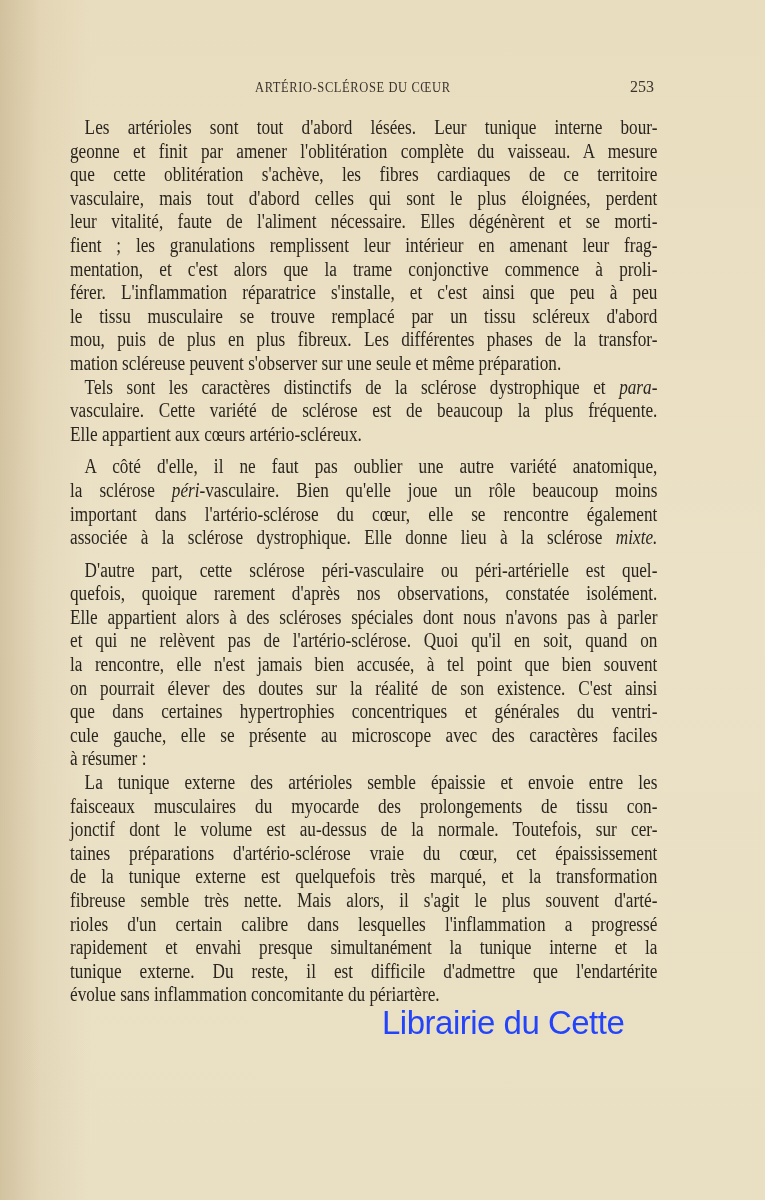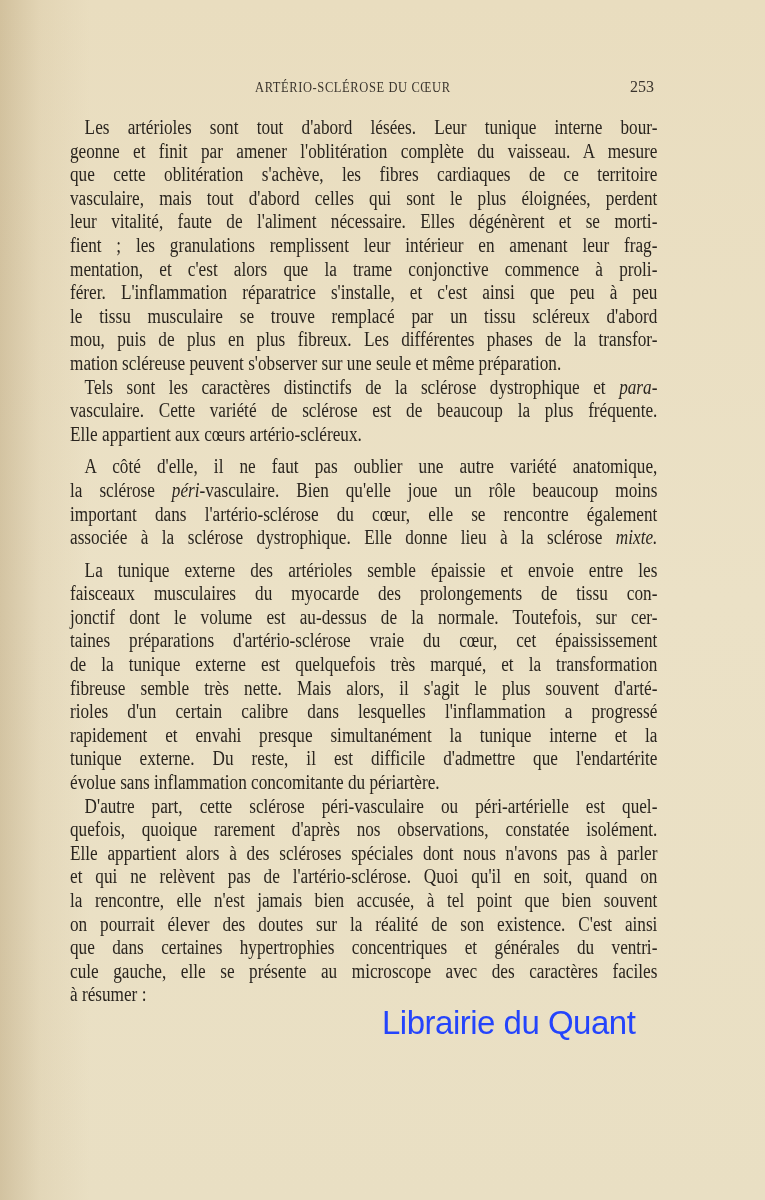--- a/index.html
+++ b/index.html
@@ -130,42 +130,42 @@
     <div>
       <span class="line indent">A côté d'elle, il ne faut pas oublier une autre variété anatomique,</span>
       <span class="line"><span>la sclérose </span><i>péri</i><span>-vasculaire. Bien qu'elle joue un rôle beaucoup moins</span></span>
       <span class="line">important dans l'artério-sclérose du cœur, elle se rencontre également</span>
       <span class="line"><span>associée à la sclérose dystrophique. Elle donne lieu à la sclérose </span><i>mixte.</i></span>
     </div>
 
     <span class="para-gap"></span>
 
     <div>
+      <span class="line indent">D'autre part, cette sclérose péri-vasculaire ou péri-artérielle est quel-</span>
+      <span class="line">quefois, quoique rarement d'après nos observations, constatée isolément.</span>
+      <span class="line">Elle appartient alors à des scléroses spéciales dont nous n'avons pas à parler</span>
+      <span class="line">et qui ne relèvent pas de l'artério-sclérose. Quoi qu'il en soit, quand on</span>
+      <span class="line">la rencontre, elle n'est jamais bien accusée, à tel point que bien souvent</span>
+      <span class="line">on pourrait élever des doutes sur la réalité de son existence. C'est ainsi</span>
+      <span class="line">que dans certaines hypertrophies concentriques et générales du ventri-</span>
+      <span class="line">cule gauche, elle se présente au microscope avec des caractères faciles</span>
+      <span class="line last">à résumer :</span>
+    </div>
+
+    <div>
       <span class="line indent">La tunique externe des artérioles semble épaissie et envoie entre les</span>
       <span class="line">faisceaux musculaires du myocarde des prolongements de tissu con-</span>
       <span class="line">jonctif dont le volume est au-dessus de la normale. Toutefois, sur cer-</span>
       <span class="line">taines préparations d'artério-sclérose vraie du cœur, cet épaississement</span>
       <span class="line">de la tunique externe est quelquefois très marqué, et la transformation</span>
       <span class="line">fibreuse semble très nette. Mais alors, il s'agit le plus souvent d'arté-</span>
       <span class="line">rioles d'un certain calibre dans lesquelles l'inflammation a progressé</span>
       <span class="line">rapidement et envahi presque simultanément la tunique interne et la</span>
       <span class="line">tunique externe. Du reste, il est difficile d'admettre que l'endartérite</span>
       <span class="line last">évolue sans inflammation concomitante du périartère.</span>
     </div>
 
-    <div>
-      <span class="line indent">D'autre part, cette sclérose péri-vasculaire ou péri-artérielle est quel-</span>
-      <span class="line">quefois, quoique rarement d'après nos observations, constatée isolément.</span>
-      <span class="line">Elle appartient alors à des scléroses spéciales dont nous n'avons pas à parler</span>
-      <span class="line">et qui ne relèvent pas de l'artério-sclérose. Quoi qu'il en soit, quand on</span>
-      <span class="line">la rencontre, elle n'est jamais bien accusée, à tel point que bien souvent</span>
-      <span class="line">on pourrait élever des doutes sur la réalité de son existence. C'est ainsi</span>
-      <span class="line">que dans certaines hypertrophies concentriques et générales du ventri-</span>
-      <span class="line">cule gauche, elle se présente au microscope avec des caractères faciles</span>
-      <span class="line last">à résumer :</span>
-    </div>
-
     <span class="para-gap-big"></span>
 
   </div>
 
-  <div class="watermark">Librairie du Quant</div>
+  <div class="watermark">Librairie du Cette</div>
 </div>
 
 </body></html>

